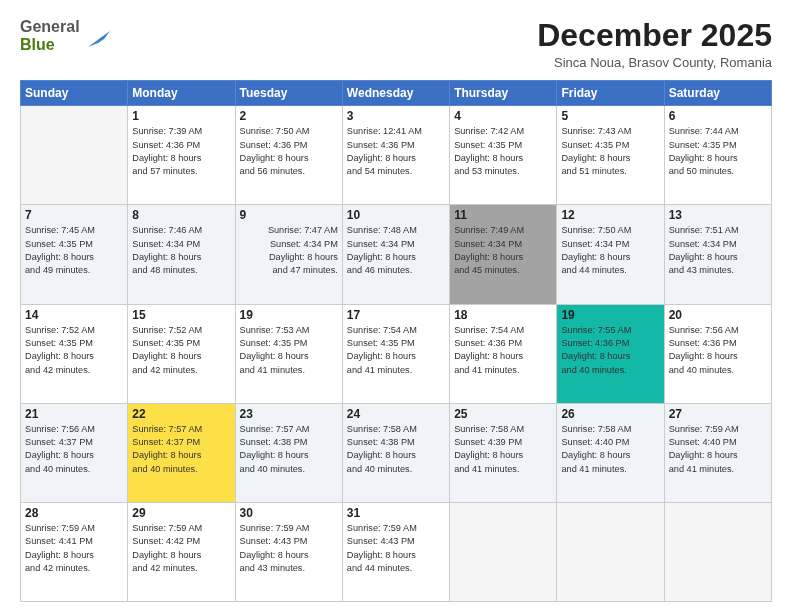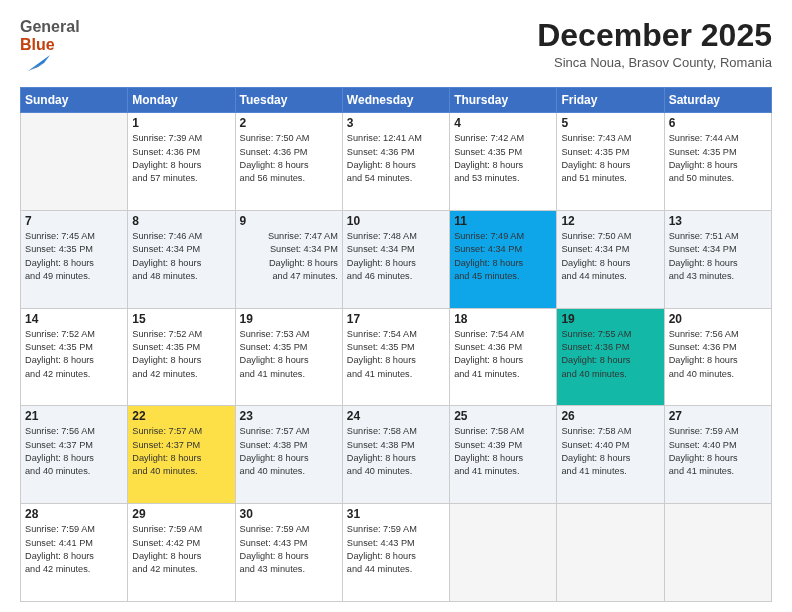--- a/index.html
+++ b/index.html
@@ -18,23 +18,22 @@
       flex-direction: column;
     }
     .header {
       display: flex;
       justify-content: space-between;
       align-items: flex-start;
       margin-bottom: 10px;
     }
     .logo {
       display: flex;
-      align-items: flex-start;
+      align-items: flex-end;
       gap: 0px;
-      flex-direction: column;
     }
     .logo-icon {
       width: 28px;
       height: 28px;
       margin-left: 2px;
     }
     .title-block {
       text-align: right;
     }
     .month-title {
@@ -89,21 +88,21 @@
     }
   </style>
 </head>
 <body>
 
 <div class="page">
   <div class="header">
     <div class="logo">
       <div style="display:flex;flex-direction:column;line-height:1.1;">
         <span style="font-size:16px;font-weight:bold;color:#555;">General</span>
-        <span style="font-size:16px;font-weight:bold;color:#c2410c;">Blue</span>
+        <span style="font-size:16px;font-weight:bold;color:#4d7c0f;">Blue</span>
       </div>
       <svg class="logo-icon" viewBox="0 0 28 28" style="margin-left:2px;margin-top:-4px;">
         <polygon points="6,22 22,14 28,6" fill="#2a7fd4"></polygon>
         <polygon points="6,22 16,18 22,14" fill="#1a5fa0"></polygon>
       </svg>
     </div>
     <div class="title-block">
       <div class="month-title">December 2025</div>
       <div class="subtitle">Sinca Noua, Brasov County, Romania</div>
     </div>
@@ -189,21 +188,21 @@
 Daylight: 8 hours
 and 47 minutes.</div>
           </td>
           <td style="background: rgb(240, 244, 249);">
             <div class="day-number">10</div>
             <div class="day-info" style="white-space: pre-line;">Sunrise: 7:48 AM
 Sunset: 4:34 PM
 Daylight: 8 hours
 and 46 minutes.</div>
           </td>
-          <td style="background: #0ea5e9;">
+          <td style="background: #a3a3a3;">
             <div class="day-number">11</div>
             <div class="day-info" style="white-space: pre-line;">Sunrise: 7:49 AM
 Sunset: 4:34 PM
 Daylight: 8 hours
 and 45 minutes.</div>
           </td>
           <td style="background: rgb(240, 244, 249); margin-left: 37px;">
             <div class="day-number">12</div>
             <div class="day-info" style="white-space: pre-line;">Sunrise: 7:50 AM
 Sunset: 4:34 PM

